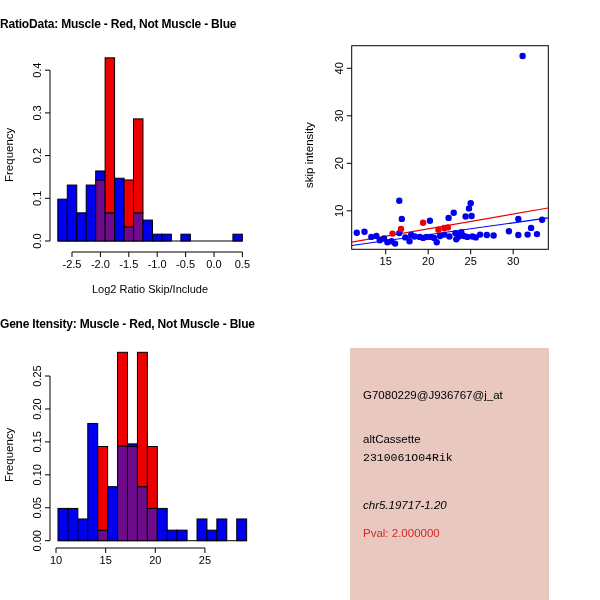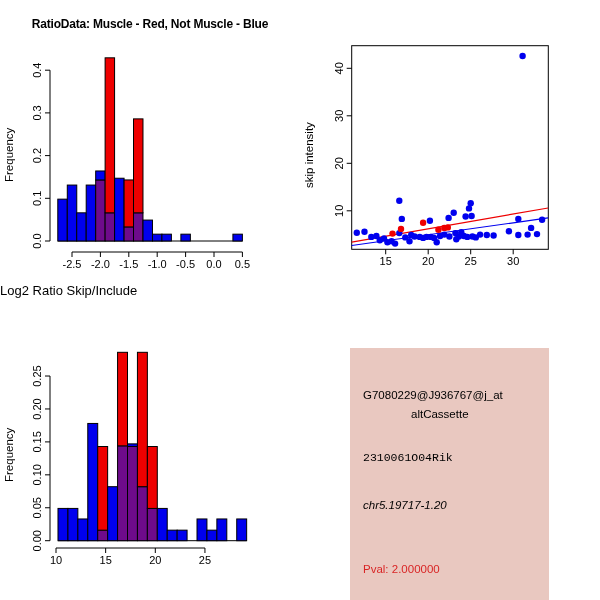--- a/index.html
+++ b/index.html
@@ -1,22 +1,22 @@
 <!DOCTYPE html>
 <html><head>
 <meta charset="utf-8">
 <style>
   html,body{margin:0;padding:0;background:#fff;}
   .stage{position:relative;width:600px;height:600px;background:#fff;overflow:hidden;
          font-family:"Liberation Sans",sans-serif;color:#000;}
   .panel{position:absolute;width:300px;height:300px;}
   .panel svg.plot{position:absolute;left:0;top:0;}
-  .chart-title{position:absolute;top:17px;left:0;right:0;text-align:center;
+  .chart-title{position:absolute;top:17px;left:0;right:0;text-align:left;
                font-weight:bold;font-size:12px;letter-spacing:-0.2px;white-space:nowrap;}
-  .xlab{position:absolute;top:283px;left:0;right:0;font-size:13px;}
+  .xlab{position:absolute;top:283px;left:0;right:0;text-align:center;font-size:11px;}
   .ylab{position:absolute;left:2px;top:50px;height:210px;width:14px;
         display:flex;align-items:center;justify-content:center;
         writing-mode:vertical-rl;transform:rotate(180deg);font-size:11.5px;white-space:nowrap;}
   svg.plot text{font-family:"Liberation Sans",sans-serif;font-size:11px;fill:#000;}
   .infobox{position:absolute;left:50px;top:48px;width:199px;height:261px;}
   .iline{position:absolute;left:13px;font-size:11.5px;white-space:nowrap;}
 </style>
 </head>
 <body>
 
@@ -198,26 +198,27 @@
         <text x="41" y="207.765" text-anchor="middle" transform="rotate(-90 41 207.765)">0.05</text>
         <line x1="45" y1="174.82999999999998" x2="50" y2="174.82999999999998" stroke="#000000"></line>
         <text x="41" y="174.82999999999998" text-anchor="middle" transform="rotate(-90 41 174.82999999999998)">0.10</text>
         <line x1="45" y1="141.89499999999998" x2="50" y2="141.89499999999998" stroke="#000000"></line>
         <text x="41" y="141.89499999999998" text-anchor="middle" transform="rotate(-90 41 141.89499999999998)">0.15</text>
         <line x1="45" y1="108.95999999999998" x2="50" y2="108.95999999999998" stroke="#000000"></line>
         <text x="41" y="108.95999999999998" text-anchor="middle" transform="rotate(-90 41 108.95999999999998)">0.20</text>
         <line x1="45" y1="76.02499999999998" x2="50" y2="76.02499999999998" stroke="#000000"></line>
         <text x="41" y="76.02499999999998" text-anchor="middle" transform="rotate(-90 41 76.02499999999998)">0.25</text>
       </svg>
+    <div class="chart-title">Gene Itensity: Muscle - Red, Not Muscle - Blue</div>
     <div class="ylab">Frequency</div>
   </section>
 
   <section class="panel" style="left:300px;top:300px">
     <div class="infobox" style="background: rgb(233, 200, 192);">
       <div class="iline" style="color: rgb(0, 0, 0); top: 41px;">G7080229@J936767@j_at</div>
-      <div class="iline" style="color: rgb(0, 0, 0); top: 60px; margin-left: 48px;">altCassette</div>
+      <div class="iline" style="color: rgb(0, 0, 0); top: 85px;">altCassette</div>
       <div class="iline" style="color: rgb(0, 0, 0); top: 103px; font-family: Liberation Mono, monospace;">2310061O04Rik</div>
       <div class="iline" style="color: rgb(0, 0, 0); top: 151px; font-style: italic;">chr5.19717-1.20</div>
-      <div class="iline" style="color: rgb(217, 37, 37); top: 179px; margin-top: 36px;">Pval: 2.000000</div>
+      <div class="iline" style="color: rgb(217, 37, 37); top: 179px;">Pval: 2.000000</div>
     </div>
   </section>
 
 </div>
 
 </body></html>

